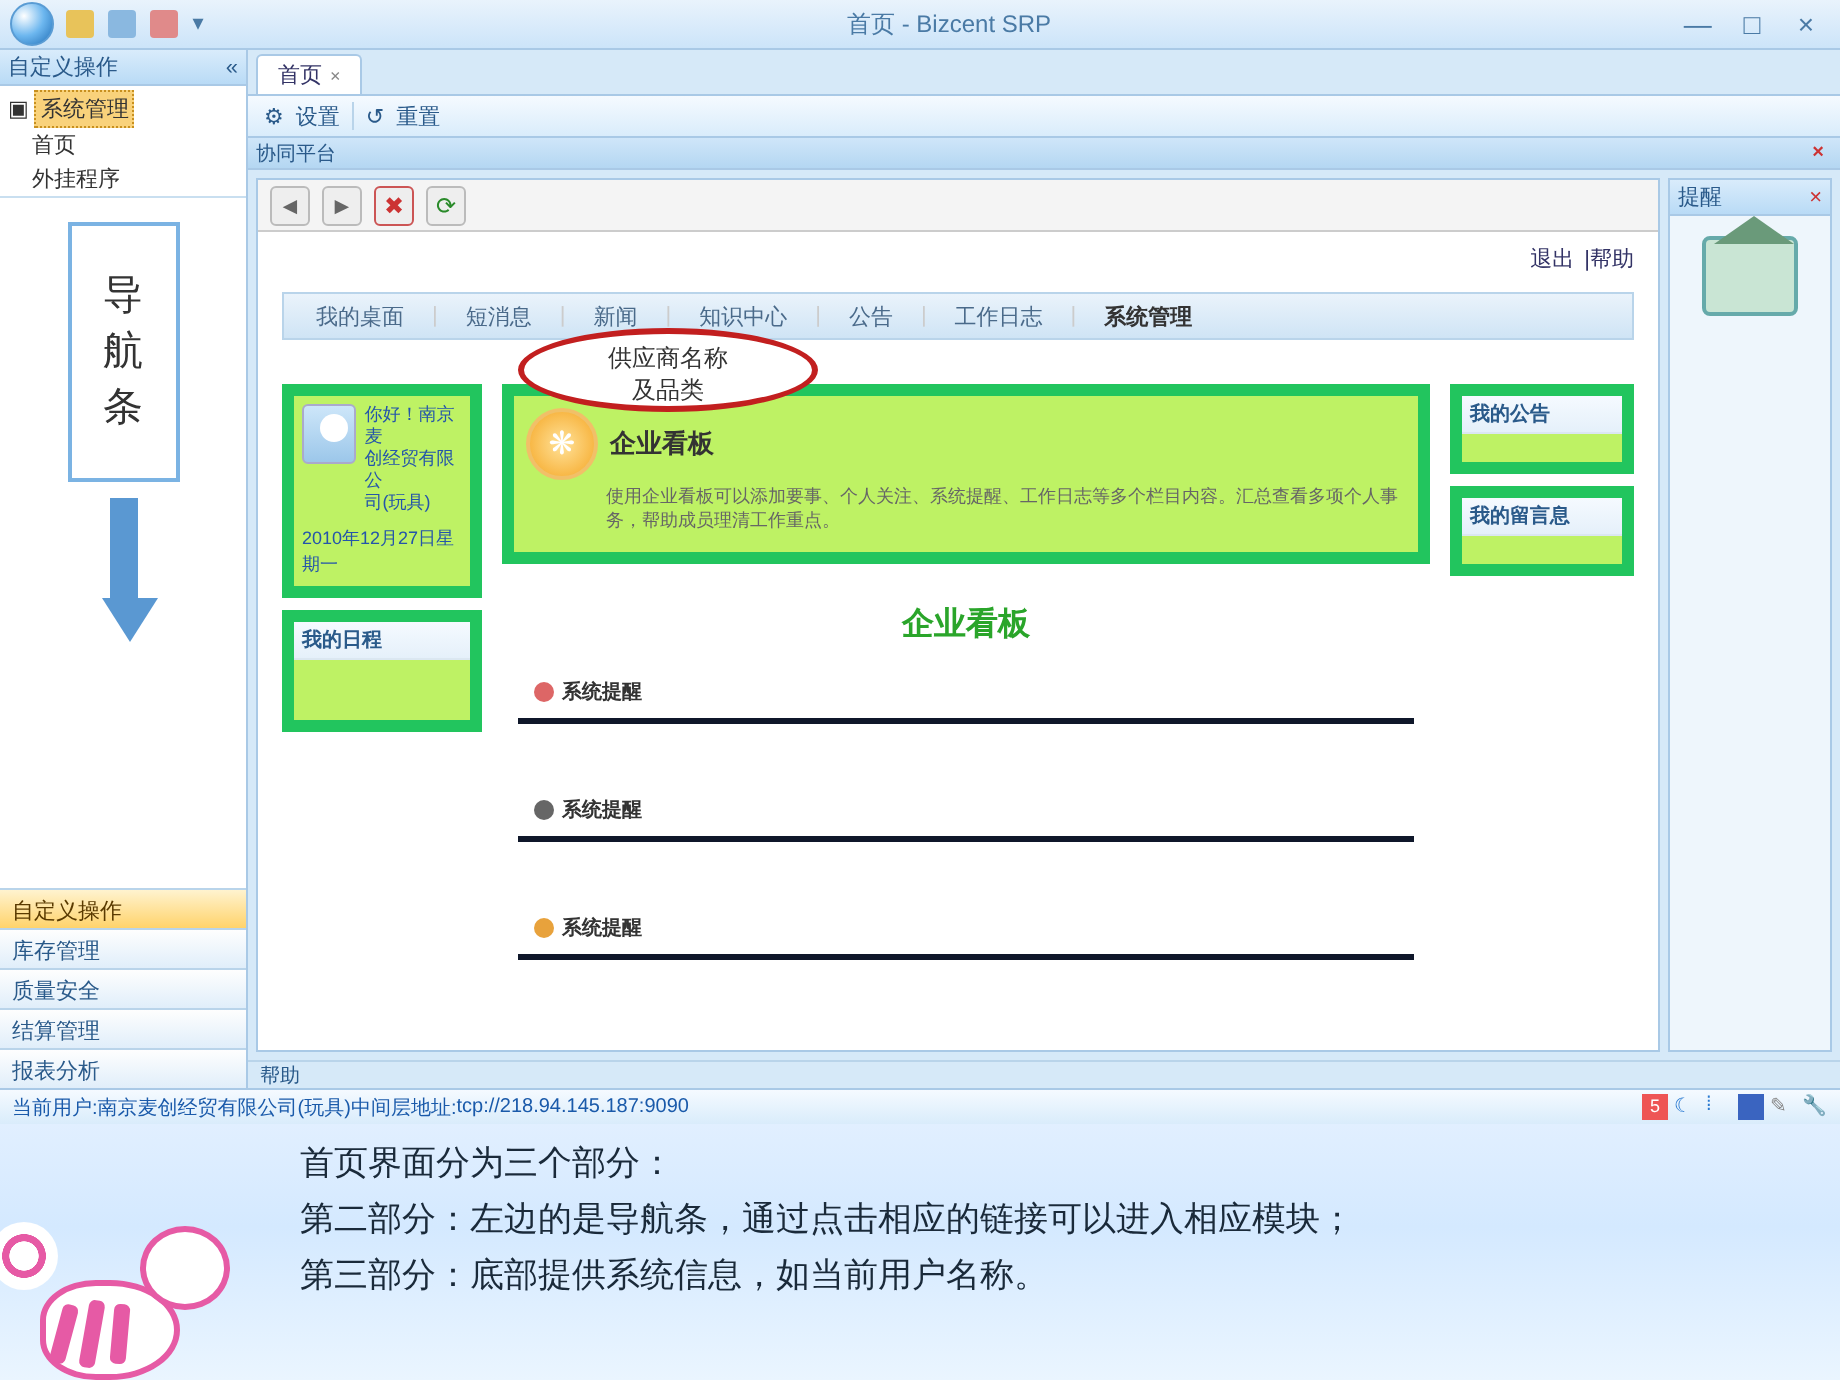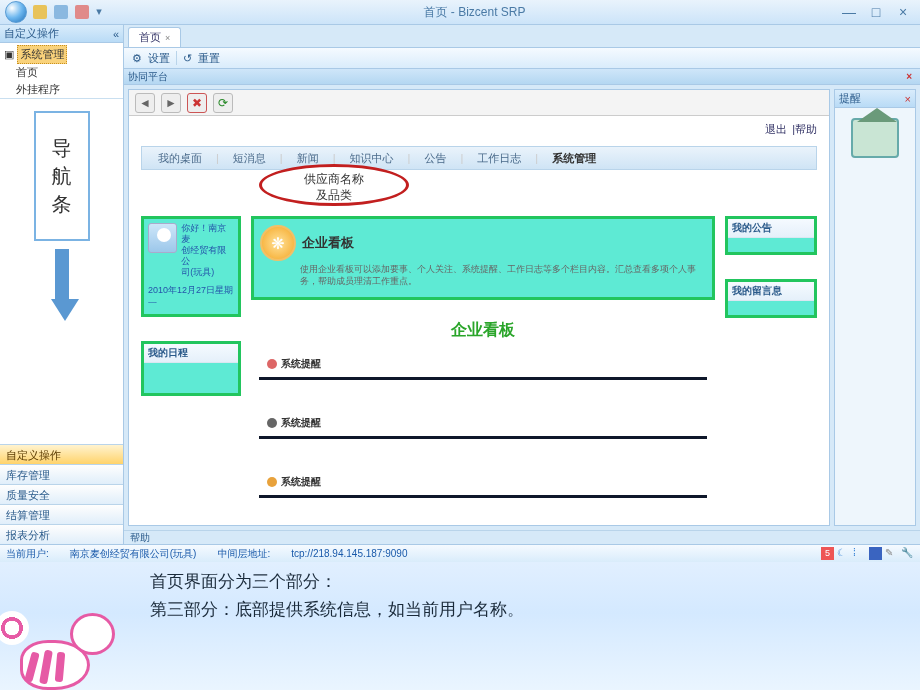--- a/index.html
+++ b/index.html
@@ -49,41 +49,41 @@
   .topright a { color:#336; text-decoration:none; margin-left:2px;}
   .menubar { position:absolute; top:30px; left:12px; right:12px; height:24px; background:linear-gradient(#eaf3fb,#cfe4f5); border:1px solid #b9d4ea; display:flex; align-items:center; gap:14px; padding:0 16px; font-size:11px; color:#4a6a8a;}
   .menubar .m { cursor:default; }
   .menubar .sep2 { color:#ccc; }
   .menubar .on { color:#333; font-weight:bold;}
   .circle { position:absolute; top:48px; left:130px; width:150px; height:42px; border:3px solid #c21f1f; border-radius:50%; background:#fff; text-align:center; font-size:12px; line-height:16px; padding-top:4px; color:#333; z-index:5;}
   .cols { position:absolute; top:76px; left:12px; right:12px; display:flex; gap:10px;}
   .col-l { width:100px; }
   .col-m { flex:1; }
   .col-r { width:92px; }
-  .card { background:#5eead4; border:3px solid #22c55e; font-size:10px; margin-bottom:6px;margin-top:24px;}
+  .card { background:#bef264; border:6px solid #22c55e; font-size:10px; margin-bottom:6px;}
   .card-h { background:linear-gradient(#f5faff,#e5f0fa); border-bottom:1px solid #dbe7f1; padding:2px 4px; color:#2a5a8a; font-weight:bold; font-size:10px;}
   .userbox { display:flex; gap:4px; padding:4px; }
   .avatar { width:30px; height:30px; background:linear-gradient(#cde6f9,#9cc7ea); border:1px solid #aac; border-radius:3px; position:relative;}
   .avatar::after{content:"";position:absolute;top:4px;left:8px;width:14px;height:14px;background:#fff;border-radius:50%;}
   .greet { font-size:9px; color:#2455aa; line-height:11px;}
   .date { font-size:9px; color:#2455aa; padding:2px 4px 4px;}
   .kb-head { display:flex; align-items:center; gap:6px; padding:6px 6px 2px;}
   .gear { width:36px; height:36px; border-radius:50%; background:radial-gradient(#ffe29a,#f5a623); border:2px solid #f1c068; display:flex; align-items:center; justify-content:center; color:#fff; font-size:16px;}
   .kb-title { font-size:13px; color:#333; font-weight:bold;}
   .kb-desc { font-size:9px; color:#666; padding:0 10px 10px 46px; line-height:12px;}
   .bigtitle { text-align:center; color:#2aa52a; font-size:16px; font-weight:bold; margin:20px 0 10px; font-family:"SimSun";}
   .alert { border-bottom:3px solid #0f172a; padding:6px 8px; font-size:10px; color:#333; margin:0 8px 30px;}
   .alert .dot { display:inline-block; width:10px; height:10px; border-radius:50%; margin-right:4px; vertical-align:middle;}
   .d1{background:#d66;} .d2{background:#666;} .d3{background:#e8a23c;}
 
   .rightpanel { width:82px; background:#eef6fc; border:1px solid #a9c9e6; }
   .homebig { margin:10px auto; width:48px; height:40px; background:#c9e5d4; border:2px solid #6aa; border-radius:4px; position:relative;}
   .homebig::before{content:"";position:absolute;top:-12px;left:4px;width:0;height:0;border-left:20px solid transparent;border-right:20px solid transparent;border-bottom:14px solid #6a9a7a;}
 
-  .footer { height:18px; background:linear-gradient(#f5faff,#d9ecfb); border-top:1px solid #a9c9e6; display:flex; align-items:center; padding:0 6px; font-size:10px; color:#1a5aaa;gap:21px;}
+  .footer { height:18px; background:linear-gradient(#f5faff,#d9ecfb); border-top:1px solid #a9c9e6; display:flex; align-items:center; padding:0 6px; font-size:10px; color:#1a5aaa;}
   .footer .ricons { margin-left:auto; display:flex; gap:3px; align-items:center;}
   .footer .ic { width:13px; height:13px; display:inline-block; }
 
   .slide { height:128px; background:linear-gradient(#e1efff 0%,#d4e9ff 40%,#eaf5ff 100%); position:relative; padding:6px 0 0 150px; font-size:17px; color:#1a2a3a; line-height:28px; font-family:"SimSun"; overflow:hidden;}
   .zebra { position:absolute; left:-10px; bottom:-10px; width:140px; height:130px; }
   .zebra .body1{position:absolute;left:30px;bottom:10px;width:70px;height:50px;background:#fff;border-radius:40% 50% 50% 40%;border:3px solid #e65aa5;}
   .zebra .head{position:absolute;left:80px;bottom:45px;width:45px;height:42px;background:#fff;border-radius:50%;border:3px solid #e65aa5;}
   .zebra .stripe{position:absolute;background:#e65aa5;border-radius:3px;}
   .s1{left:38px;bottom:18px;width:8px;height:30px;transform:rotate(15deg);}
   .s2{left:52px;bottom:16px;width:8px;height:34px;transform:rotate(10deg);}
@@ -268,14 +268,15 @@
 <div class="slide">
   <div class="zebra">
     <div class="ball"></div>
     <div class="body1"></div>
     <div class="stripe s1"></div>
       <div class="stripe s2"></div>
       <div class="stripe s3"></div>
     <div class="head"></div>
   </div>
   <div>首页界面分为三个部分：</div>
+  <div>第二部分：左边的是导航条，通过点击相应的链接可以进入相应模块；</div>
   <div>第三部分：底部提供系统信息，如当前用户名称。</div>
 </div>
 
 </body></html>

